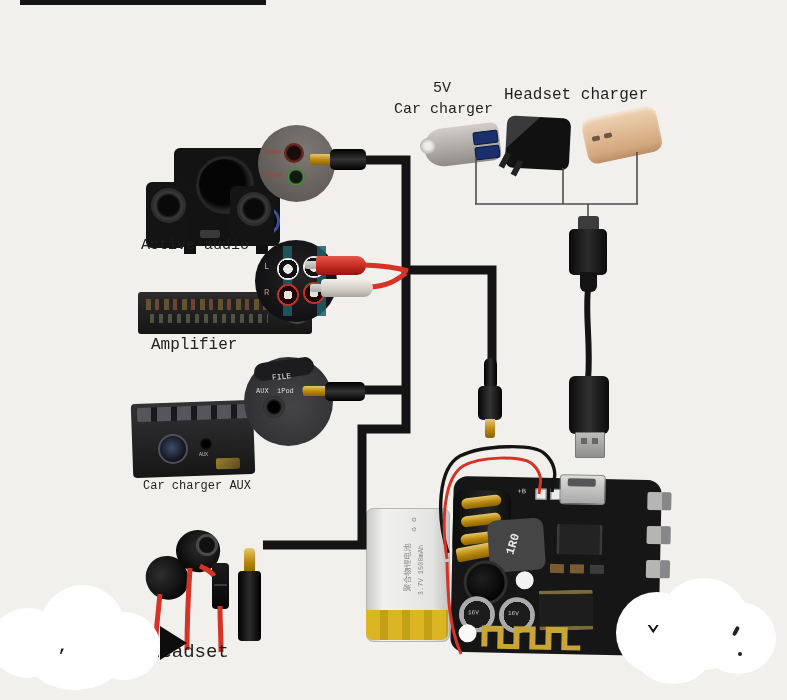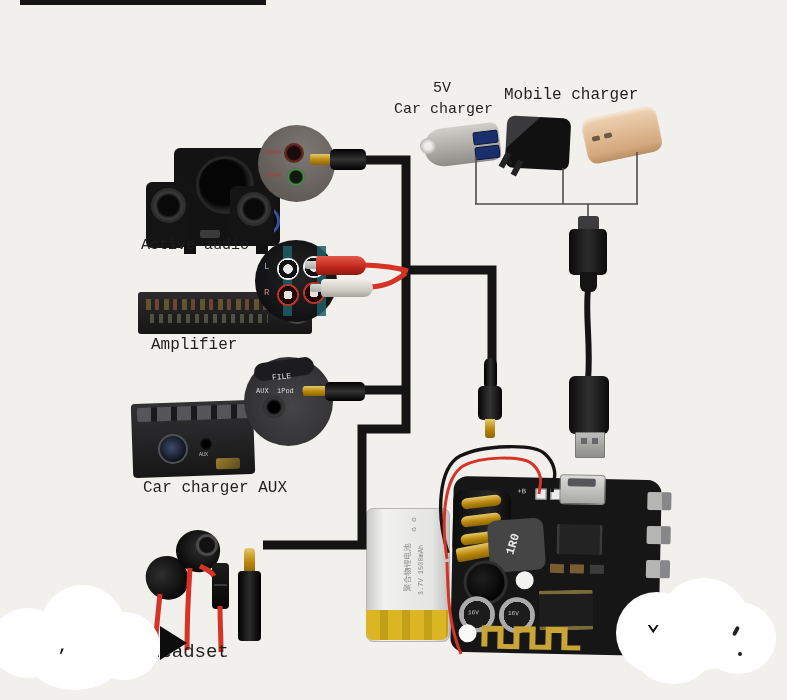--- a/index.html
+++ b/index.html
@@ -193,25 +193,25 @@
   <div class="abs" style="left:578px;top:216px;width:21px;height:16px;background:#3c3c3e;border-radius:3px 3px 1px 1px;"></div>
   <div class="abs" style="left:569px;top:229px;width:38px;height:46px;background:linear-gradient(90deg,#0a0a0a,#2c2c2c 50%,#0a0a0a);border-radius:5px;"></div>
   <div class="abs" style="left:580px;top:272px;width:17px;height:20px;background:#141414;border-radius:0 0 6px 6px;"></div>
   <div class="abs" style="left:569px;top:376px;width:40px;height:58px;background:linear-gradient(90deg,#0b0b0b,#303030 50%,#0b0b0b);border-radius:6px;"></div>
   <div class="abs" style="left:575px;top:432px;width:28px;height:24px;background:linear-gradient(180deg,#bdbdbb,#8e8e8c);border:1px solid #7a7a78;border-radius:1px;"></div>
   <div class="abs" style="left:581px;top:438px;width:6px;height:6px;background:#66666a;"></div>
   <div class="abs" style="left:592px;top:438px;width:6px;height:6px;background:#66666a;"></div>
 
   <div class="lbl" style="left:141px;top:237px;font-size:15px;text-align:right;">Active audio</div>
   <div class="lbl" style="left:151px;top:336px;font-size:16px;">Amplifier</div>
-  <div class="lbl" style="left:143px;top:479px;font-size:16px;">Car charger AUX</div>
+  <div class="lbl" style="left:143px;top:479px;font-size:12px;">Car charger AUX</div>
   <div class="lbl" style="left:149px;top:641px;font-size:19px;">Headset</div>
   <div class="lbl" style="left:433px;top:80px;font-size:15px;">5V</div>
   <div class="lbl" style="left:394px;top:101px;font-size:15px;">Car charger</div>
-  <div class="lbl" style="left:504px;top:86px;font-size:16px;">Mobile charger</div>
+  <div class="lbl" style="left:504px;top:86px;font-size:16px;">Headset charger</div>
 
   <div class="cloud" style="left:-10px;top:608px;width:75px;height:70px;"></div>
   <div class="cloud" style="left:40px;top:585px;width:85px;height:85px;"></div>
   <div class="cloud" style="left:88px;top:612px;width:72px;height:68px;"></div>
   <div class="cloud" style="left:30px;top:634px;width:90px;height:56px;"></div>
   <div class="lbl" style="left:58px;top:638px;font-size:16px;font-weight:bold;color:#111;">,</div>
   <div class="cloud" style="left:616px;top:592px;width:82px;height:82px;"></div>
   <div class="cloud" style="left:658px;top:578px;width:92px;height:92px;"></div>
   <div class="cloud" style="left:700px;top:602px;width:76px;height:72px;"></div>
   <div class="cloud" style="left:636px;top:628px;width:74px;height:56px;"></div>

